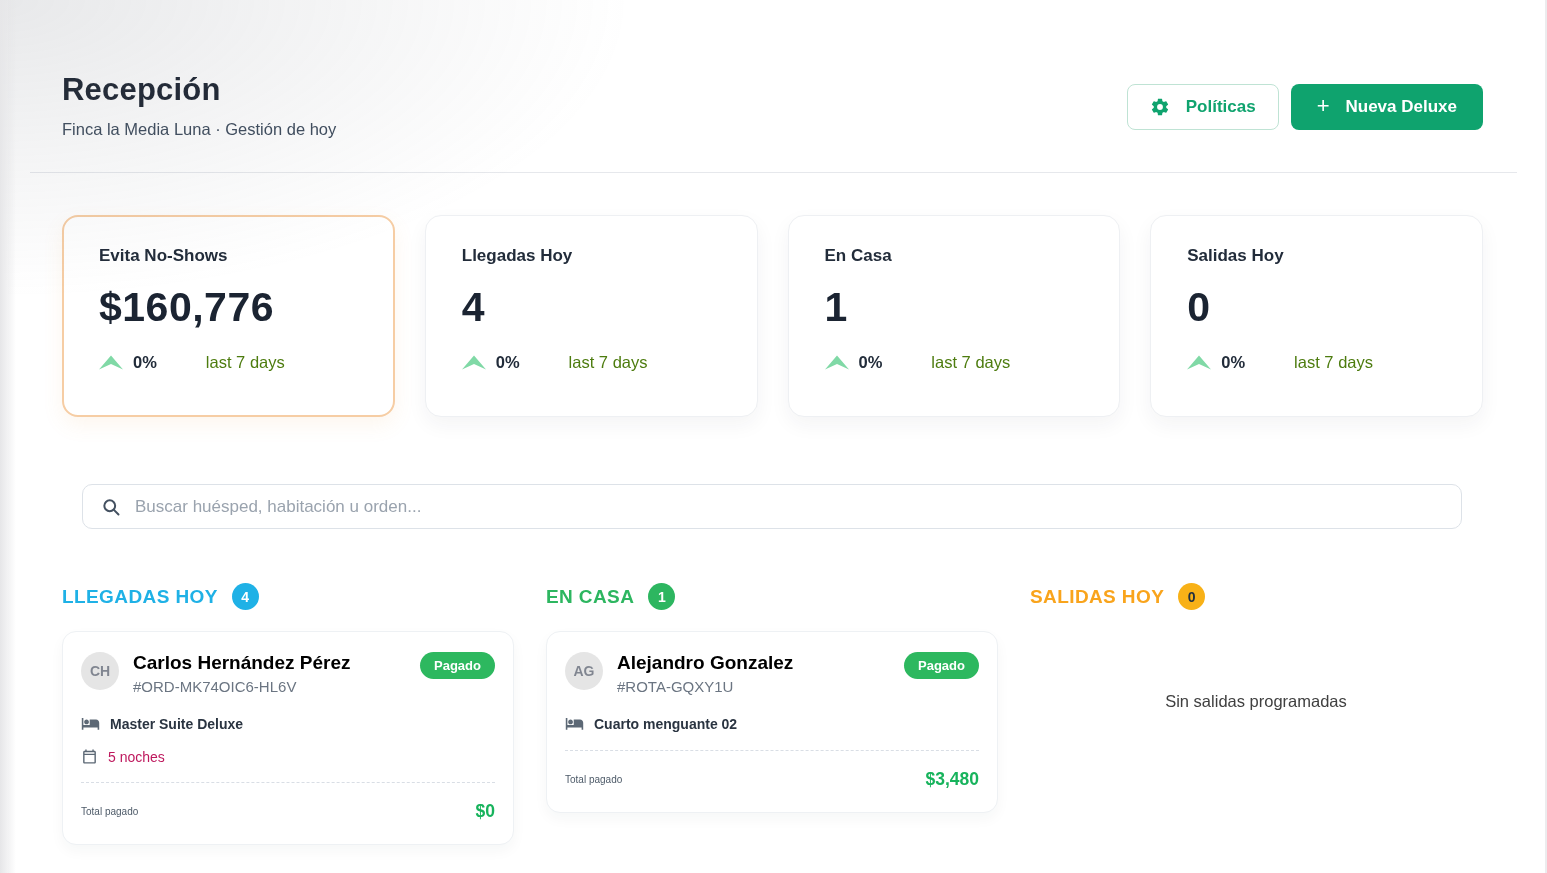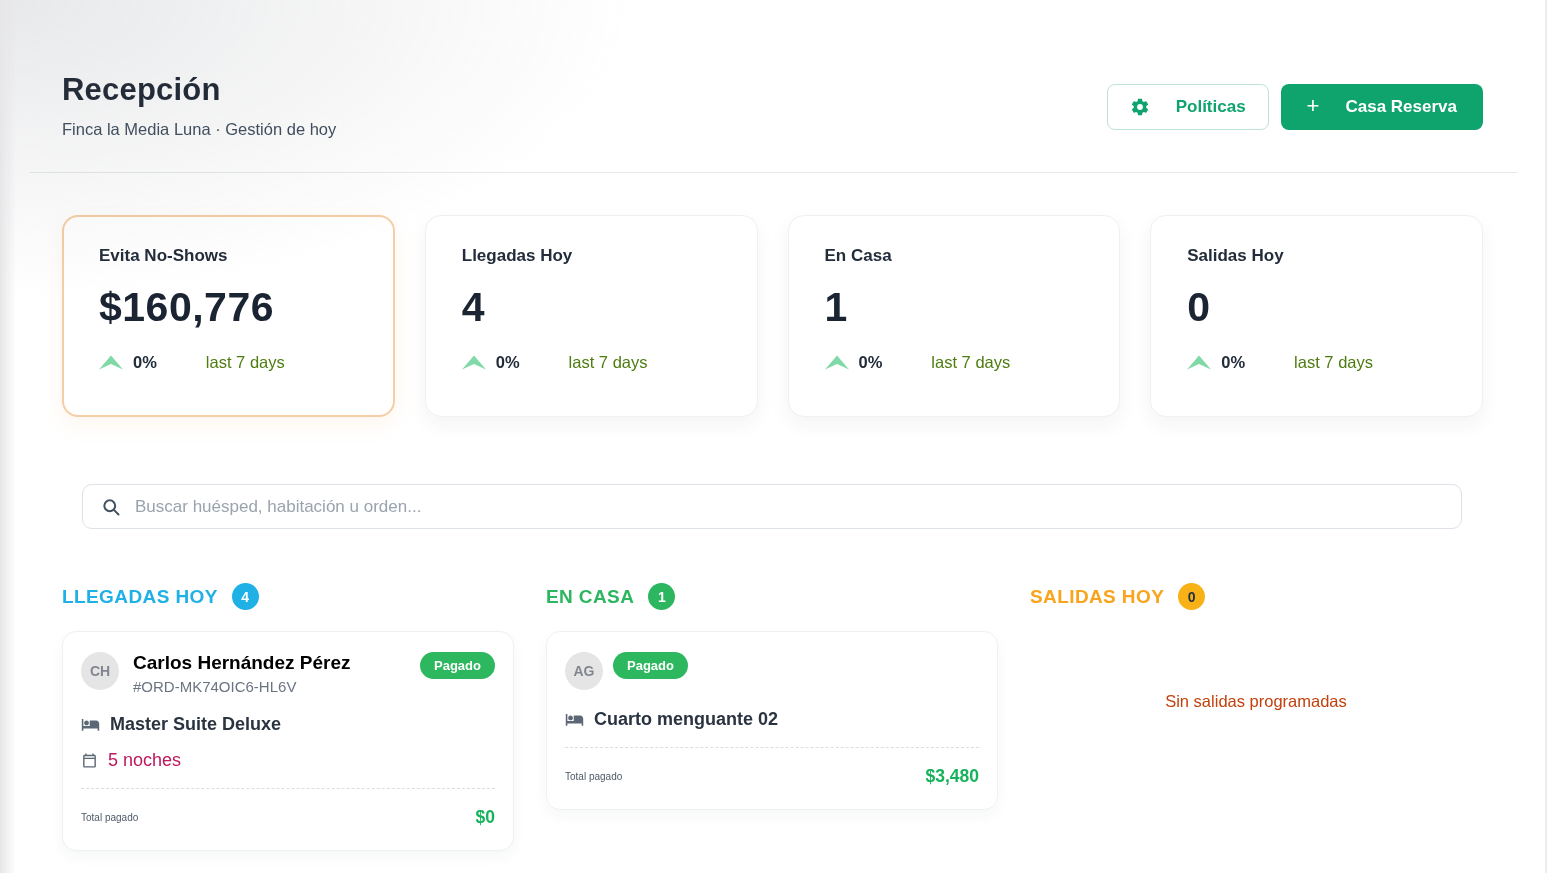--- a/index.html
+++ b/index.html
@@ -16,21 +16,21 @@
     pointer-events:none; z-index:4;}
   .edge-right { position:fixed; right:0; top:0; width:2px; height:100%; background:#ececee; z-index:5;}
 
   .container { width:1547px; padding:0 64px 0 62px; position:relative; z-index:1; }
 
   
   .header { display:flex; justify-content:space-between; align-items:flex-start; padding-top:72px; }
   .page-title { font-size:31px; font-weight:800; color:#1c2431; letter-spacing:0.2px; }
   .page-subtitle { margin-top:12px; font-size:16.5px; color:#3e4c5d; }
   .header-actions { display:flex; gap:12px; margin-top:12px; }
-  .btn { display:flex; align-items:center; gap:26px; border-radius:8px; font-size:17px;
+  .btn { display:flex; align-items:center; gap:16px; border-radius:8px; font-size:17px;
          font-weight:700; cursor:pointer; height:46px; padding:0 22px; }
   .btn-outline { background:#ffffff; border:1px solid #bfe3d4; color:#0fa36e; }
   .btn-primary { background:#0fa36e; border:none; color:#ffffff; padding:0 26px; }
   .btn-primary .plus { font-size:22px; font-weight:400; line-height:1; margin-top:-2px; }
 
   .header-divider { border:none; border-top:1px solid #e6e8ec; margin-top:33px; margin-left:-32px; margin-right:-34px; }
 
   
   .stats-row { display:flex; gap:30px; margin-top:42px; }
   .stat-card { width:333px; height:202px; background:#ffffff; border:1px solid #eef0f3;
@@ -68,30 +68,30 @@
   .guest-card { margin-top:21px; background:#ffffff; border:1px solid #eef1f4; border-radius:14px;
     padding:20px 18px 22px 18px; box-shadow:0 6px 14px rgba(30,40,60,0.04); cursor:pointer; }
   .guest-top { display:flex; align-items:flex-start; }
   .avatar { width:38px; height:38px; border-radius:50%; background:#e5e5e5; color:rgba(45,55,75,0.55);
     display:flex; align-items:center; justify-content:center; font-size:14px; font-weight:700; flex-shrink:0; }
   .guest-id-block { margin-left:14px; flex:1; min-width:0; }
   .guest-name { font-size:19px; font-weight:800; color:#000000; }
   .guest-order { margin-top:4px; font-size:15px; color:#6b7582; }
   .status-pill { background:#2db85f; color:#ffffff; font-size:13px; font-weight:700;
     border-radius:999px; padding:6px 14px; margin-left:10px; flex-shrink:0; }
-  .guest-row { display:flex; align-items:center; gap:10px; margin-top:15px; font-size:18px; }
+  .guest-row { display:flex; align-items:center; gap:10px; margin-top:15px; font-size:14px; }
   .guest-row.room { color:#2a3441; font-weight:600; margin-top:19px; }
   .guest-row.nights { color:#be185d; }
   .guest-row svg { flex-shrink:0; }
   .guest-divider { border:none; border-top:1px dashed #d9dee5; margin:17px 0 0 0; }
   .guest-footer { display:flex; justify-content:space-between; align-items:center; margin-top:18px; }
   .total-label { font-size:10px; color:#4d5a68; }
   .total-value { font-size:17.5px; font-weight:800; color:#17b35c; }
 
-  .empty-message { margin-top:82px; text-align:center; font-size:16.5px; color:#c2410c; }
+  .empty-message { margin-top:82px; text-align:center; font-size:16.5px; color:#404040; }
 </style>
 </head>
 <body>
 
 <div class="edge-left"></div>
 <div class="corner-shade"></div>
 <div class="edge-right"></div>
 
 <div class="container">
 
@@ -104,21 +104,21 @@
       <button class="btn btn-outline">
         <span style="display:flex">
           <svg width="20" height="20" viewBox="0 0 24 24" fill="#0fa36e">
               <path d="M19.43 12.98c.04-.32.07-.64.07-.98s-.03-.66-.07-.98l2.11-1.65c.19-.15.24-.42.12-.64l-2-3.46c-.12-.22-.39-.3-.61-.22l-2.49 1c-.52-.4-1.08-.73-1.69-.98l-.38-2.65A.49.49 0 0 0 14 2h-4c-.25 0-.46.18-.49.42l-.38 2.65c-.61.25-1.17.59-1.69.98l-2.49-1c-.23-.09-.49 0-.61.22l-2 3.46c-.13.22-.07.49.12.64l2.11 1.65c-.04.32-.07.65-.07.98s.03.66.07.98l-2.11 1.65c-.19.15-.24.42-.12.64l2 3.46c.12.22.39.3.61.22l2.49-1c.52.4 1.08.73 1.69.98l.38 2.65c.03.24.24.42.49.42h4c.25 0 .46-.18.49-.42l.38-2.65c.61-.25 1.17-.59 1.69-.98l2.49 1c.23.09.49 0 .61-.22l2-3.46c.12-.22.07-.49-.12-.64l-2.11-1.65zM12 15.5A3.5 3.5 0 1 1 12 8.5a3.5 3.5 0 0 1 0 7z"></path>
             </svg>
         </span>
         <span>Políticas</span>
       </button>
       <button class="btn btn-primary">
         <span class="plus">+</span>
-        <span>Casa Reserva</span>
+        <span>Nueva Deluxe</span>
       </button>
     </div>
   </div>
 
   <hr class="header-divider">
 
   <div class="stats-row">
 
     <div class="stat-card highlight">
       <div class="stat-label">Evita No-Shows</div>
@@ -233,20 +233,24 @@
 
     <div class="board-col col-inhouse">
       <div class="col-header">
         <span class="col-title">EN CASA</span>
         <span class="col-badge">1</span>
       </div>
 
       <div class="guest-card">
         <div class="guest-top">
           <div class="avatar">AG</div>
+          <div class="guest-id-block">
+            <div class="guest-name">Alejandro Gonzalez</div>
+            <div class="guest-order">#ROTA-GQXY1U</div>
+          </div>
           <span class="status-pill">Pagado</span>
         </div>
         <div class="guest-row room">
           <span style="display:flex">
             <svg width="19" height="19" viewBox="0 0 24 24" fill="#5c6875">
                 <path d="M7 13c1.66 0 3-1.34 3-3S8.66 7 7 7s-3 1.34-3 3 1.34 3 3 3zm12-6h-8v7H3V5H1v15h2v-3h18v3h2v-9c0-2.21-1.79-4-4-4z"></path>
               </svg>
           </span>
           <span>Cuarto menguante 02</span>
         </div>

